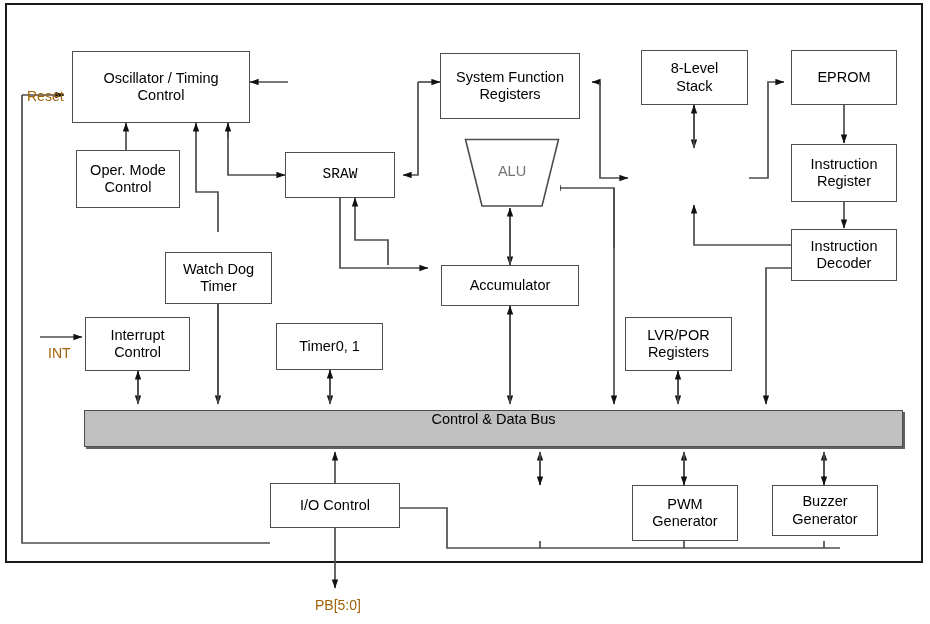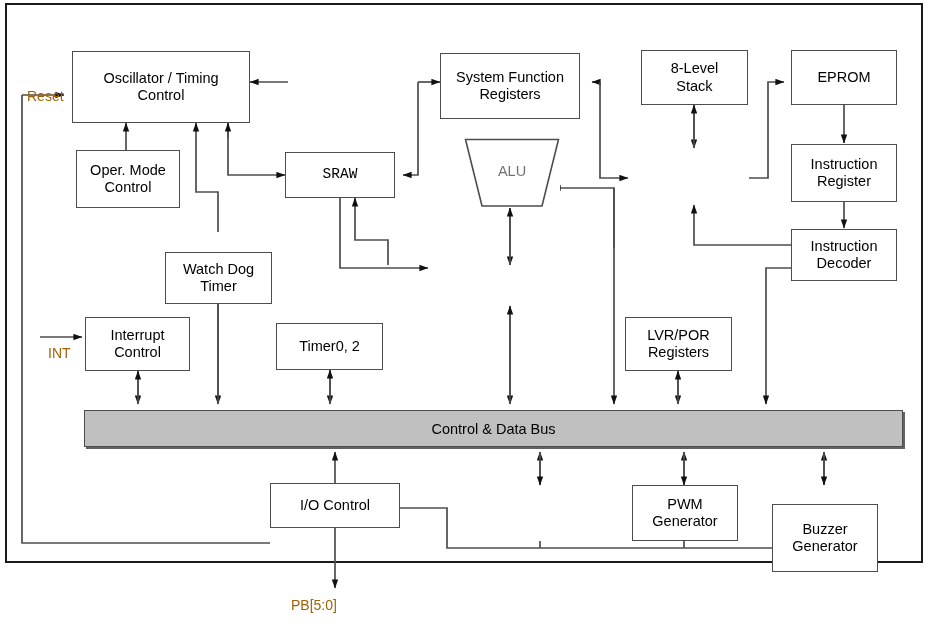--- a/index.html
+++ b/index.html
@@ -43,21 +43,21 @@
     color: #000000;
     padding: 0 2px;
   }
   .blk span { display: block; }
   .bus {
     position: absolute;
     box-sizing: border-box;
     border: 1px solid #4d4d4d;
     background: #c0c0c0;
     display: flex;
-    align-items: center;
+    align-items: flex-start;
     justify-content: center;
     font-size: 14.5px;
     color: #000000;
     box-shadow: 2px 2px 0 rgba(70,70,70,0.85);
   }
   .alu {
     position: absolute;
     box-sizing: border-box;
     background: #ffffff;
     display: flex;
@@ -230,38 +230,43 @@
     </div>
   </div>
 
   <div class="blk" style="left:165px; top:232px; width:107px; height:52px;margin-top:20px;">
     <div>
       <span>Watch Dog</span>
       <span>Timer</span>
     </div>
   </div>
 
+  <div class="blk" style="left:441px; top:265px; width:138px; height:41px;">
+    <div>
+      <span>Accumulator</span>
+    </div>
+  </div>
 
   <div class="blk" style="left:791px; top:229px; width:106px; height:52px;">
     <div>
       <span>Instruction</span>
       <span>Decoder</span>
     </div>
   </div>
 
   <div class="blk" style="left:85px; top:317px; width:105px; height:54px;">
     <div>
       <span>Interrupt</span>
       <span>Control</span>
     </div>
   </div>
 
   <div class="blk" style="left:276px; top:323px; width:107px; height:47px;">
     <div>
-      <span>Timer0, 2</span>
+      <span>Timer0, 1</span>
     </div>
   </div>
 
   <div class="blk" style="left:625px; top:317px; width:107px; height:54px;">
     <div>
       <span>LVR/POR</span>
       <span>Registers</span>
     </div>
   </div>
 
@@ -276,24 +281,24 @@
   </div>
 
 
   <div class="blk" style="left:632px; top:485px; width:106px; height:56px;">
     <div>
       <span>PWM</span>
       <span>Generator</span>
     </div>
   </div>
 
-  <div class="blk" style="left:772px; top:504px; width:106px; height:68px;">
+  <div class="blk" style="left:772px; top:485px; width:106px; height:51px;">
     <div>
       <span>Buzzer</span>
       <span>Generator</span>
     </div>
   </div>
 
   <div class="lbl" style="left:27px; top:88px;">Reset</div>
   <div class="lbl" style="left:48px; top:345px;">INT</div>
-  <div class="lbl" style="left:291px; top:597px;">PB[5:0]</div>
+  <div class="lbl" style="left:315px; top:597px;">PB[5:0]</div>
 
 </div>
 
 </body></html>

